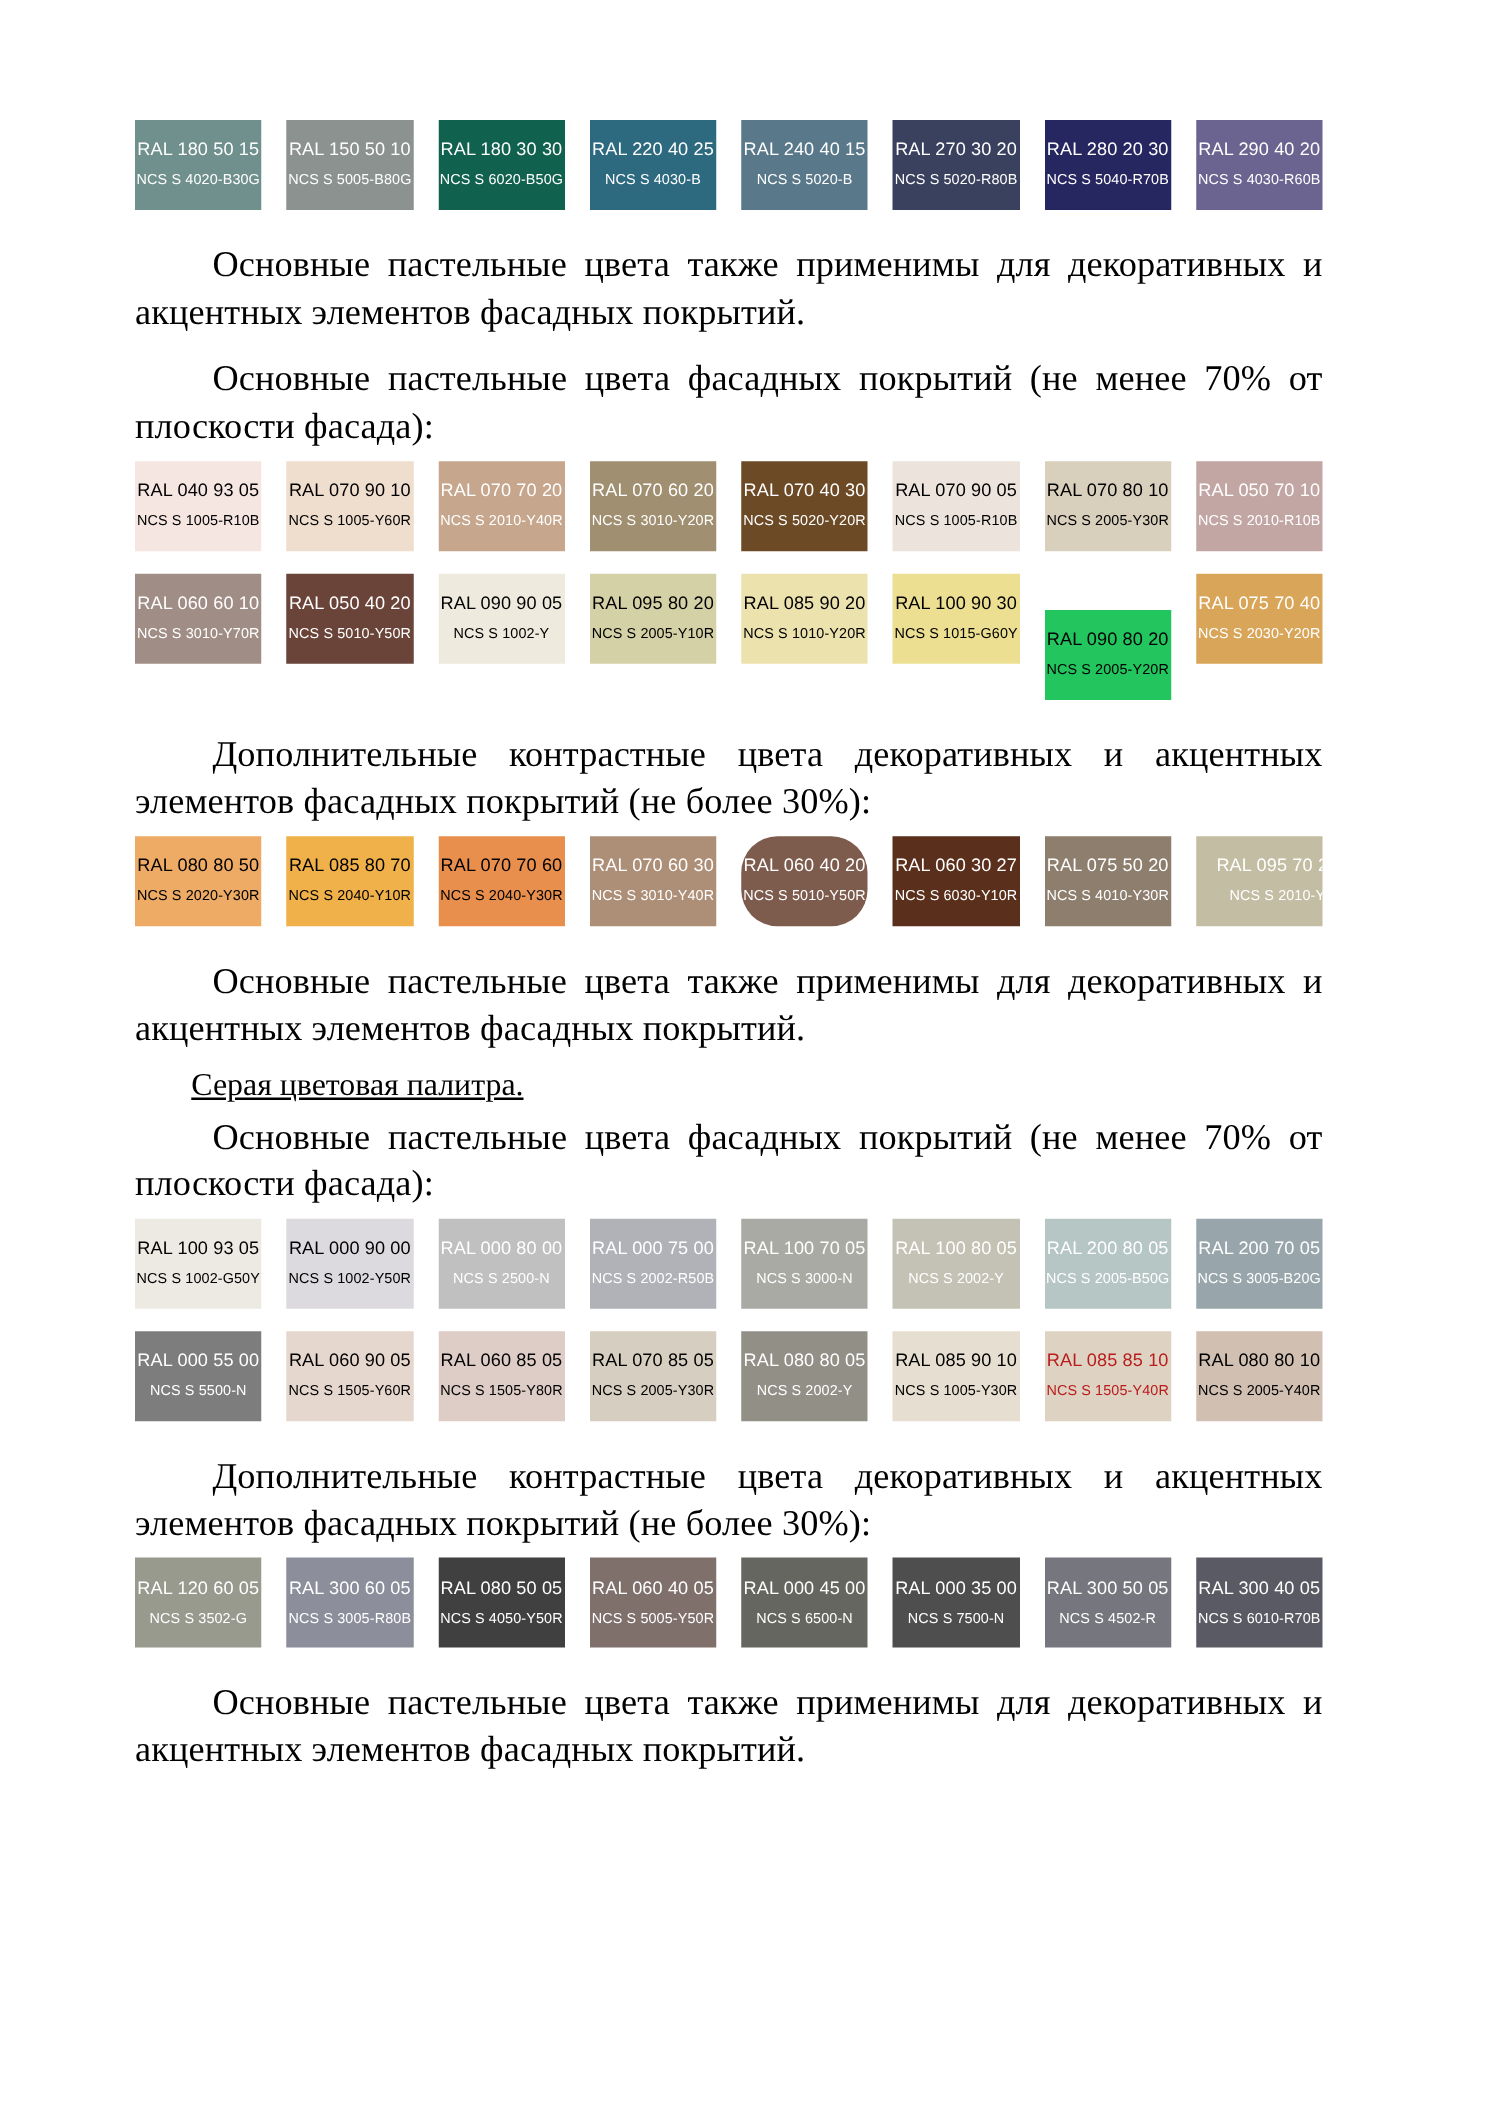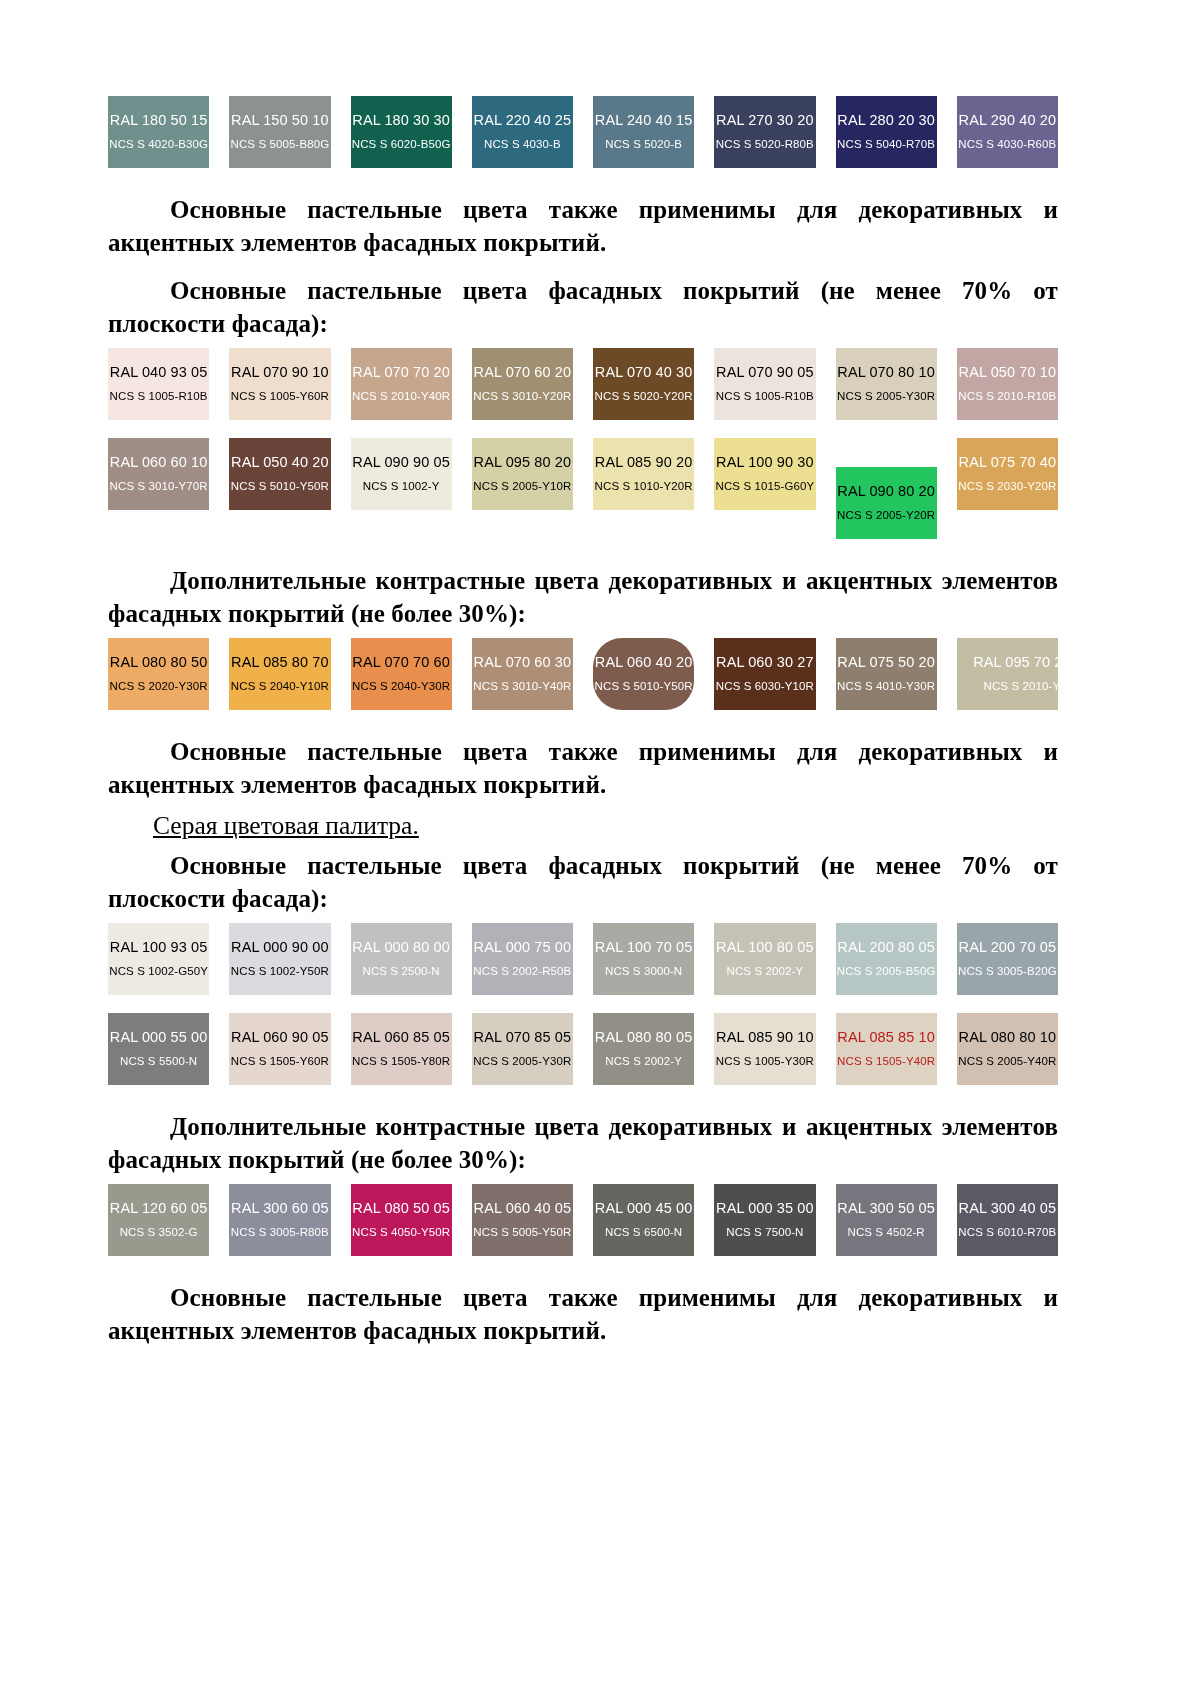--- a/index.html
+++ b/index.html
@@ -26,26 +26,25 @@
   .content {
     position: absolute;
     left: 108px;
     top: 96px;
     width: 950px;
   }
 
   
   p.para {
     margin: 0;
-    font-size: 25px;
+    font-size: 29px;
     line-height: 1.30;
     text-align: justify;
     text-indent: 62px;
     letter-spacing: 0.1px;
-    font-weight: bold;
   }
   p.heading-u {
     margin: 0;
     font-size: 25.5px;
     line-height: 1.30;
     text-indent: 45px;
   }
   p.heading-u span.ul {
     text-decoration: underline;
     text-underline-offset: 2px;
@@ -325,21 +324,21 @@
       <div>
         <div class="swatch-row">
           <div class="swatch" style="background: rgb(152, 154, 142); color: rgb(255, 255, 255);">
             <div class="ral">RAL 120 60 05</div>
             <div class="ncs">NCS S 3502-G</div>
           </div>
           <div class="swatch" style="background: rgb(140, 142, 156); color: rgb(255, 255, 255);">
             <div class="ral">RAL 300 60 05</div>
             <div class="ncs">NCS S 3005-R80B</div>
           </div>
-          <div class="swatch" style="background: #be185d; color: rgb(255, 255, 255); text-align: center;">
+          <div class="swatch" style="background: #404040; color: rgb(255, 255, 255); text-align: center;">
             <div class="ral">RAL 080 50 05</div>
             <div class="ncs">NCS S 4050-Y50R</div>
           </div>
           <div class="swatch" style="background: rgb(128, 112, 108); color: rgb(255, 255, 255);">
             <div class="ral">RAL 060 40 05</div>
             <div class="ncs">NCS S 5005-Y50R</div>
           </div>
           <div class="swatch" style="background: rgb(102, 102, 96); color: rgb(255, 255, 255);">
             <div class="ral">RAL 000 45 00</div>
             <div class="ncs">NCS S 6500-N</div>

